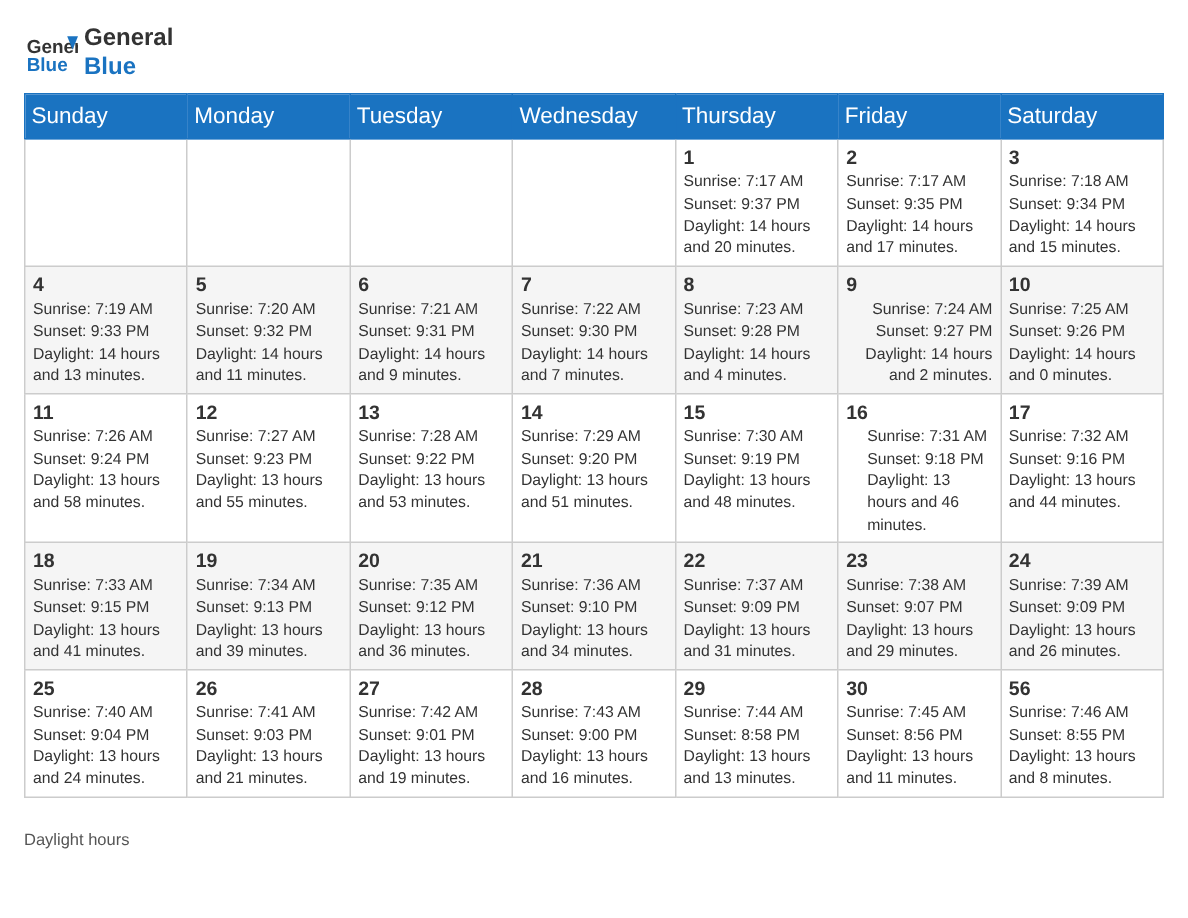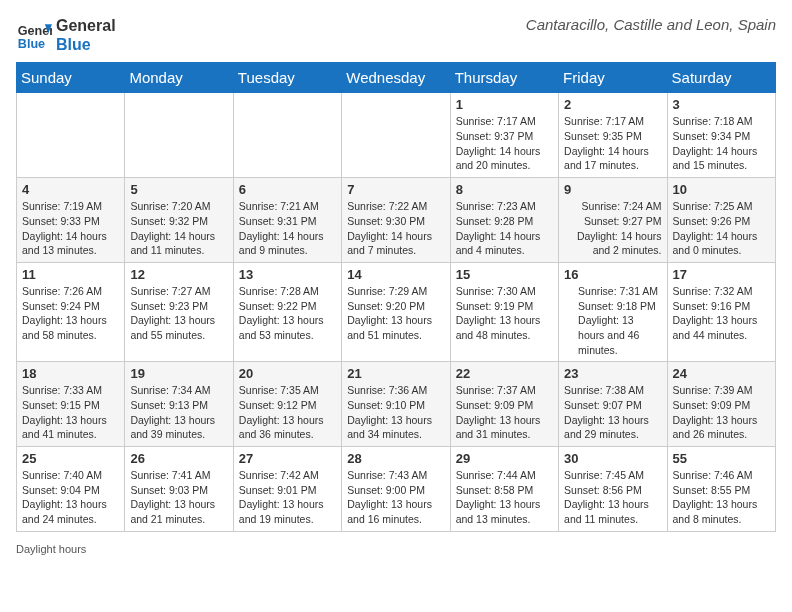--- a/index.html
+++ b/index.html
@@ -72,42 +72,41 @@
     }
     .day-info {
       color: #333;
       line-height: 1.4;
       font-size: 10.5px;
     }
     .empty-cell {
       background: #fff !important;
     }
     .footer {
-      margin-top: 11px;
+      margin-top: 22px;
       font-size: 11px;
       color: #555;
     }
   </style>
 </head>
 <body>
 
 <div class="header">
   <div class="logo">
     <svg class="logo-icon" viewBox="0 0 40 40">
       <text x="2" y="20" font-size="14" font-weight="bold" fill="#333">General</text>
       <text x="2" y="34" font-size="14" font-weight="bold" fill="#1a73c1">Blue</text>
       <polygon points="32,8 40,8 36,18" fill="#1a73c1"></polygon>
     </svg>
     <div style="line-height:1.2;">
       <div style="font-size:16px;font-weight:bold;color:#333;">General</div>
       <div style="font-size:16px;font-weight:bold;color:#1a73c1;">Blue</div>
     </div>
   </div>
   <div class="title-block">
-    <div class="subtitle">Cantaracillo, Castille and Leon, Spain</div>
   </div>
 </div>
 
 <table class="calendar">
   <thead>
     <tr>
     <th>Sunday</th>
         <th>Monday</th>
         <th>Tuesday</th>
         <th>Wednesday</th>
@@ -304,21 +303,21 @@
 Sunset: 8:58 PM
 Daylight: 13 hours and 13 minutes.</div>
         </td>
         <td>
           <span class="day-number">30</span>
           <div class="day-info" style="white-space: pre-line;">Sunrise: 7:45 AM
 Sunset: 8:56 PM
 Daylight: 13 hours and 11 minutes.</div>
         </td>
         <td>
-          <span class="day-number">55</span>
+          <span class="day-number">56</span>
           <div class="day-info" style="white-space: pre-line;">Sunrise: 7:46 AM
 Sunset: 8:55 PM
 Daylight: 13 hours and 8 minutes.</div>
         </td>
       </tr>
     </tbody>
 </table>
 
 <div class="footer">
   <span>Daylight hours</span>

